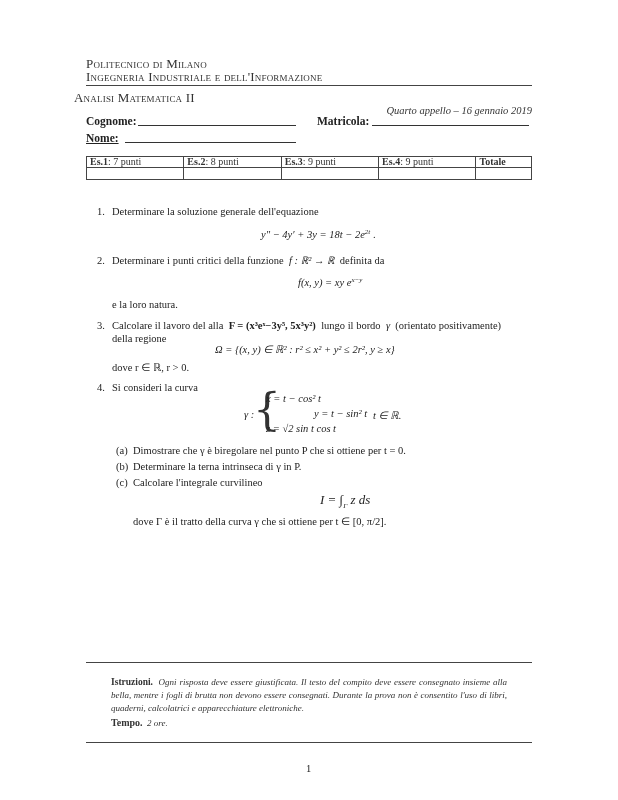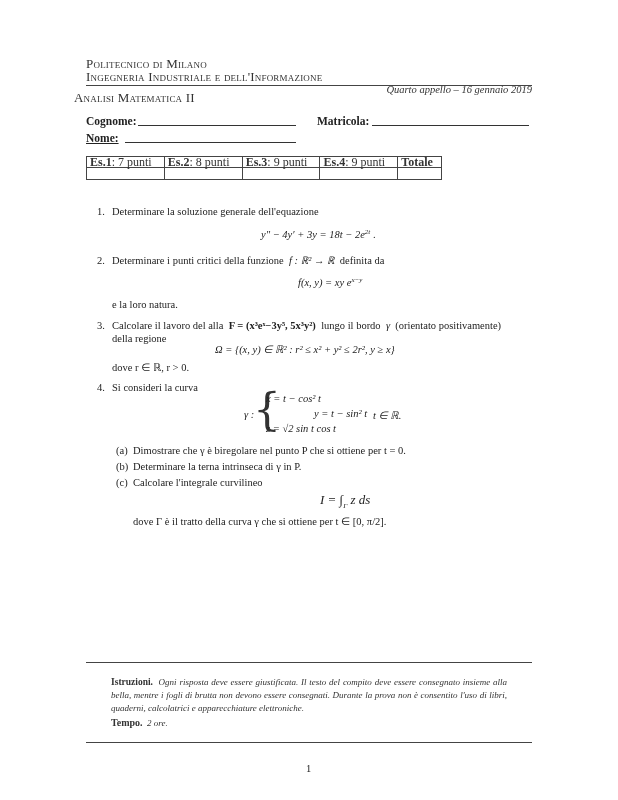--- a/index.html
+++ b/index.html
@@ -4,40 +4,40 @@
 <style>
   html, body { margin: 0; padding: 0; background: #ffffff; }
   body { width: 618px; height: 800px; position: relative; overflow: hidden;
          font-family: "DejaVu Serif", "Liberation Serif", serif; color: #222; }
   .abs { position: absolute; }
   .sc { font-variant: small-caps; letter-spacing: 0.2px; }
   .hdr { font-family: "Liberation Serif", serif; font-size: 13px; line-height: 13px; color: #333; }
   .rule { position: absolute; background: #444; height: 1px; }
   .lbl { font-family: "Liberation Serif", serif; font-weight: bold; font-size: 11.5px; color: #222; }
   .uline { position: absolute; height: 1px; background: #333; }
-  table.score { border-collapse: collapse; position: absolute; left: 86px; top: 156px; width: 356px;
-                font-family: "Liberation Serif", serif; font-size: 12px; color: #333; }
+  table.score { border-collapse: collapse; position: absolute; left: 86px; top: 156px; width: 446px;
+                font-family: "Liberation Serif", serif; font-size: 10px; color: #333; }
   table.score td { border: 1px solid #444; height: 10px; padding: 0 3px; line-height: 10px; }
   table.score tr.blank td { height: 11px; }
   .q { font-family: "Liberation Serif", serif; font-size: 10.5px; color: #222; line-height: 14px; }
   .math { font-family: Liberation Serif, serif; font-style: italic; font-size: 10.5px; color: #222; }
   .rm { font-style: normal; }
   sup { font-size: 7px; line-height: 0; }
   .it { font-style: italic; }
   .instr { font-family: "Liberation Serif", serif; font-size: 9px; color: #333; line-height: 13px; }
   .brace { position: absolute; font-family: "DejaVu Serif", serif; font-size: 44px; line-height: 44px; color: #333; }
 </style>
 </head>
 <body>
 
 <div class="abs hdr sc" style="left:86px; top:57px;">Politecnico di Milano</div>
 <div class="abs hdr sc" style="left:86px; top:70px;">Ingegneria Industriale e dell'Informazione</div>
 <div class="rule" style="left:86px; top:85px; width:446px;"></div>
 <div class="abs hdr sc" style="left:74px; top:91px; font-size:13px;">Analisi Matematica II</div>
-<div class="abs hdr it" style="right:86px; top:83px; font-size:10.5px;text-align:right;">Quarto appello – 16 gennaio 2019</div>
+<div class="abs hdr it" style="right:86px; top:104px; font-size:10.5px;text-align:right;">Quarto appello – 16 gennaio 2019</div>
 
 <div class="abs lbl" style="left:86px; top:115px;">Cognome:</div>
 <div class="uline" style="left:138px; top:125px; width:158px;"></div>
 <div class="abs lbl" style="left:317px; top:115px;">Matricola:</div>
 <div class="uline" style="left:372px; top:125px; width:157px;"></div>
 <div class="abs lbl" style="left:86px; top:132px;text-decoration:underline;">Nome:</div>
 <div class="uline" style="left:125px; top:142px; width:171px;"></div>
 
 <table class="score">
   <tbody>

